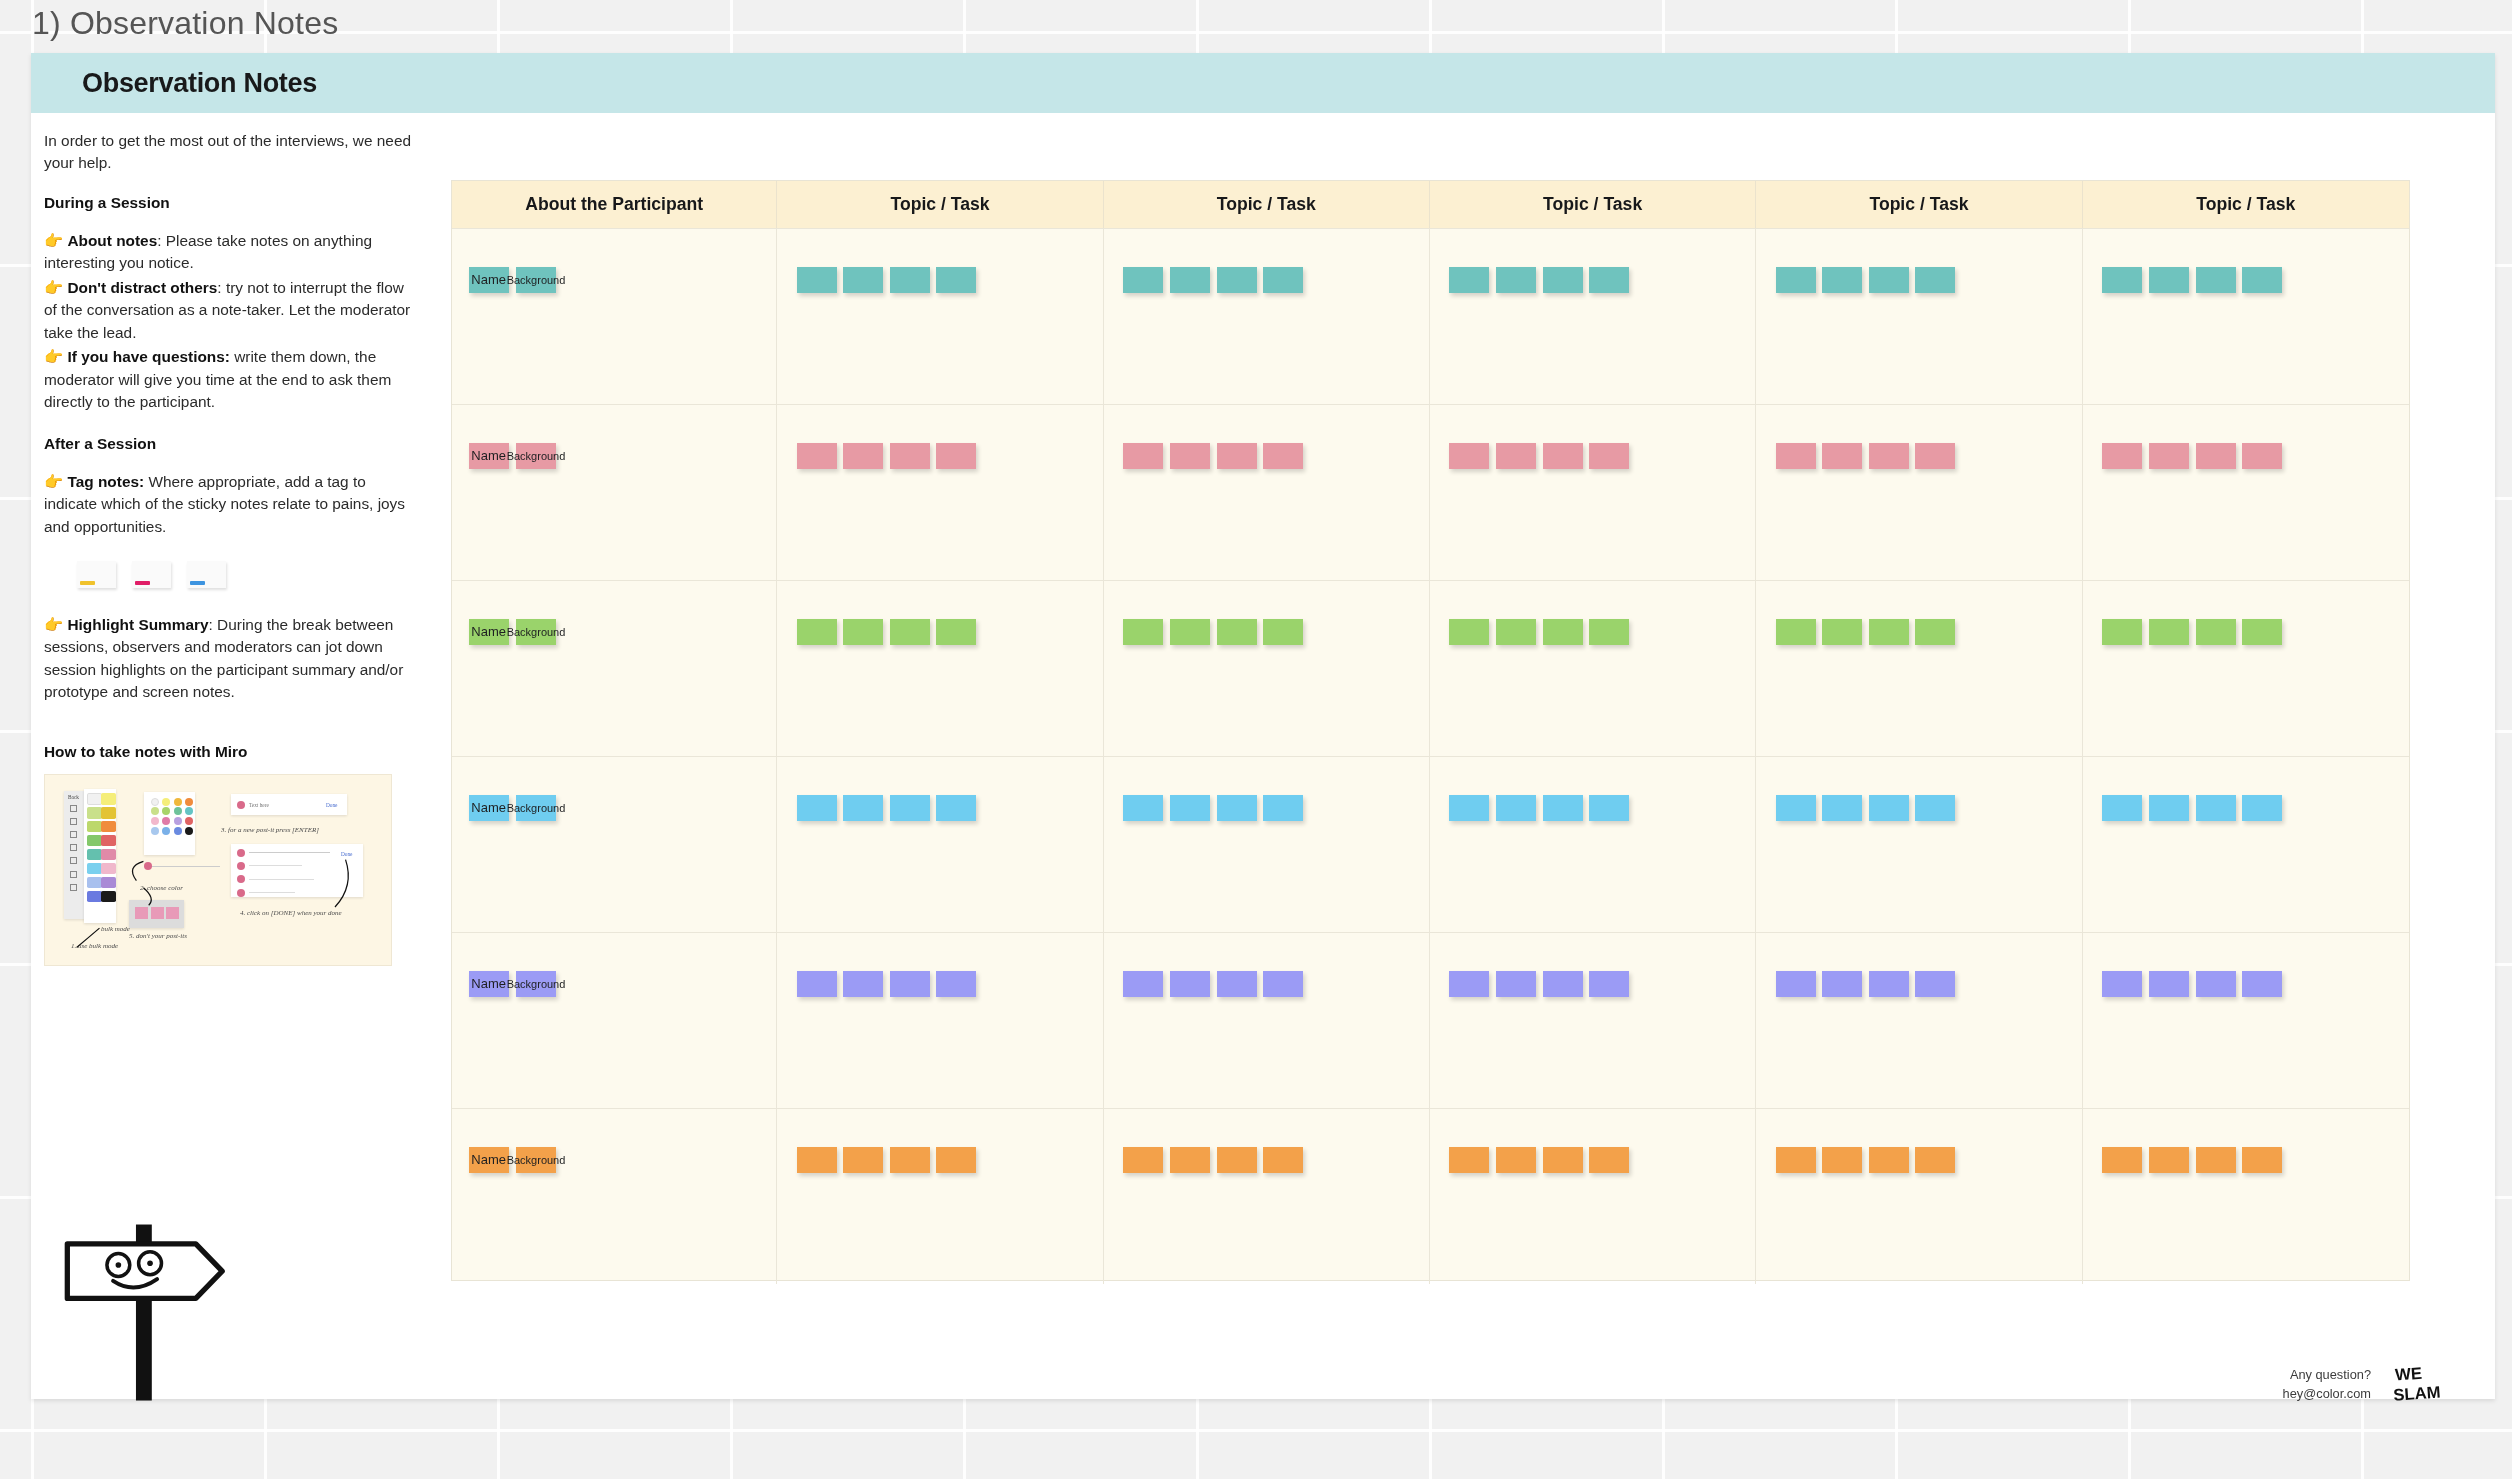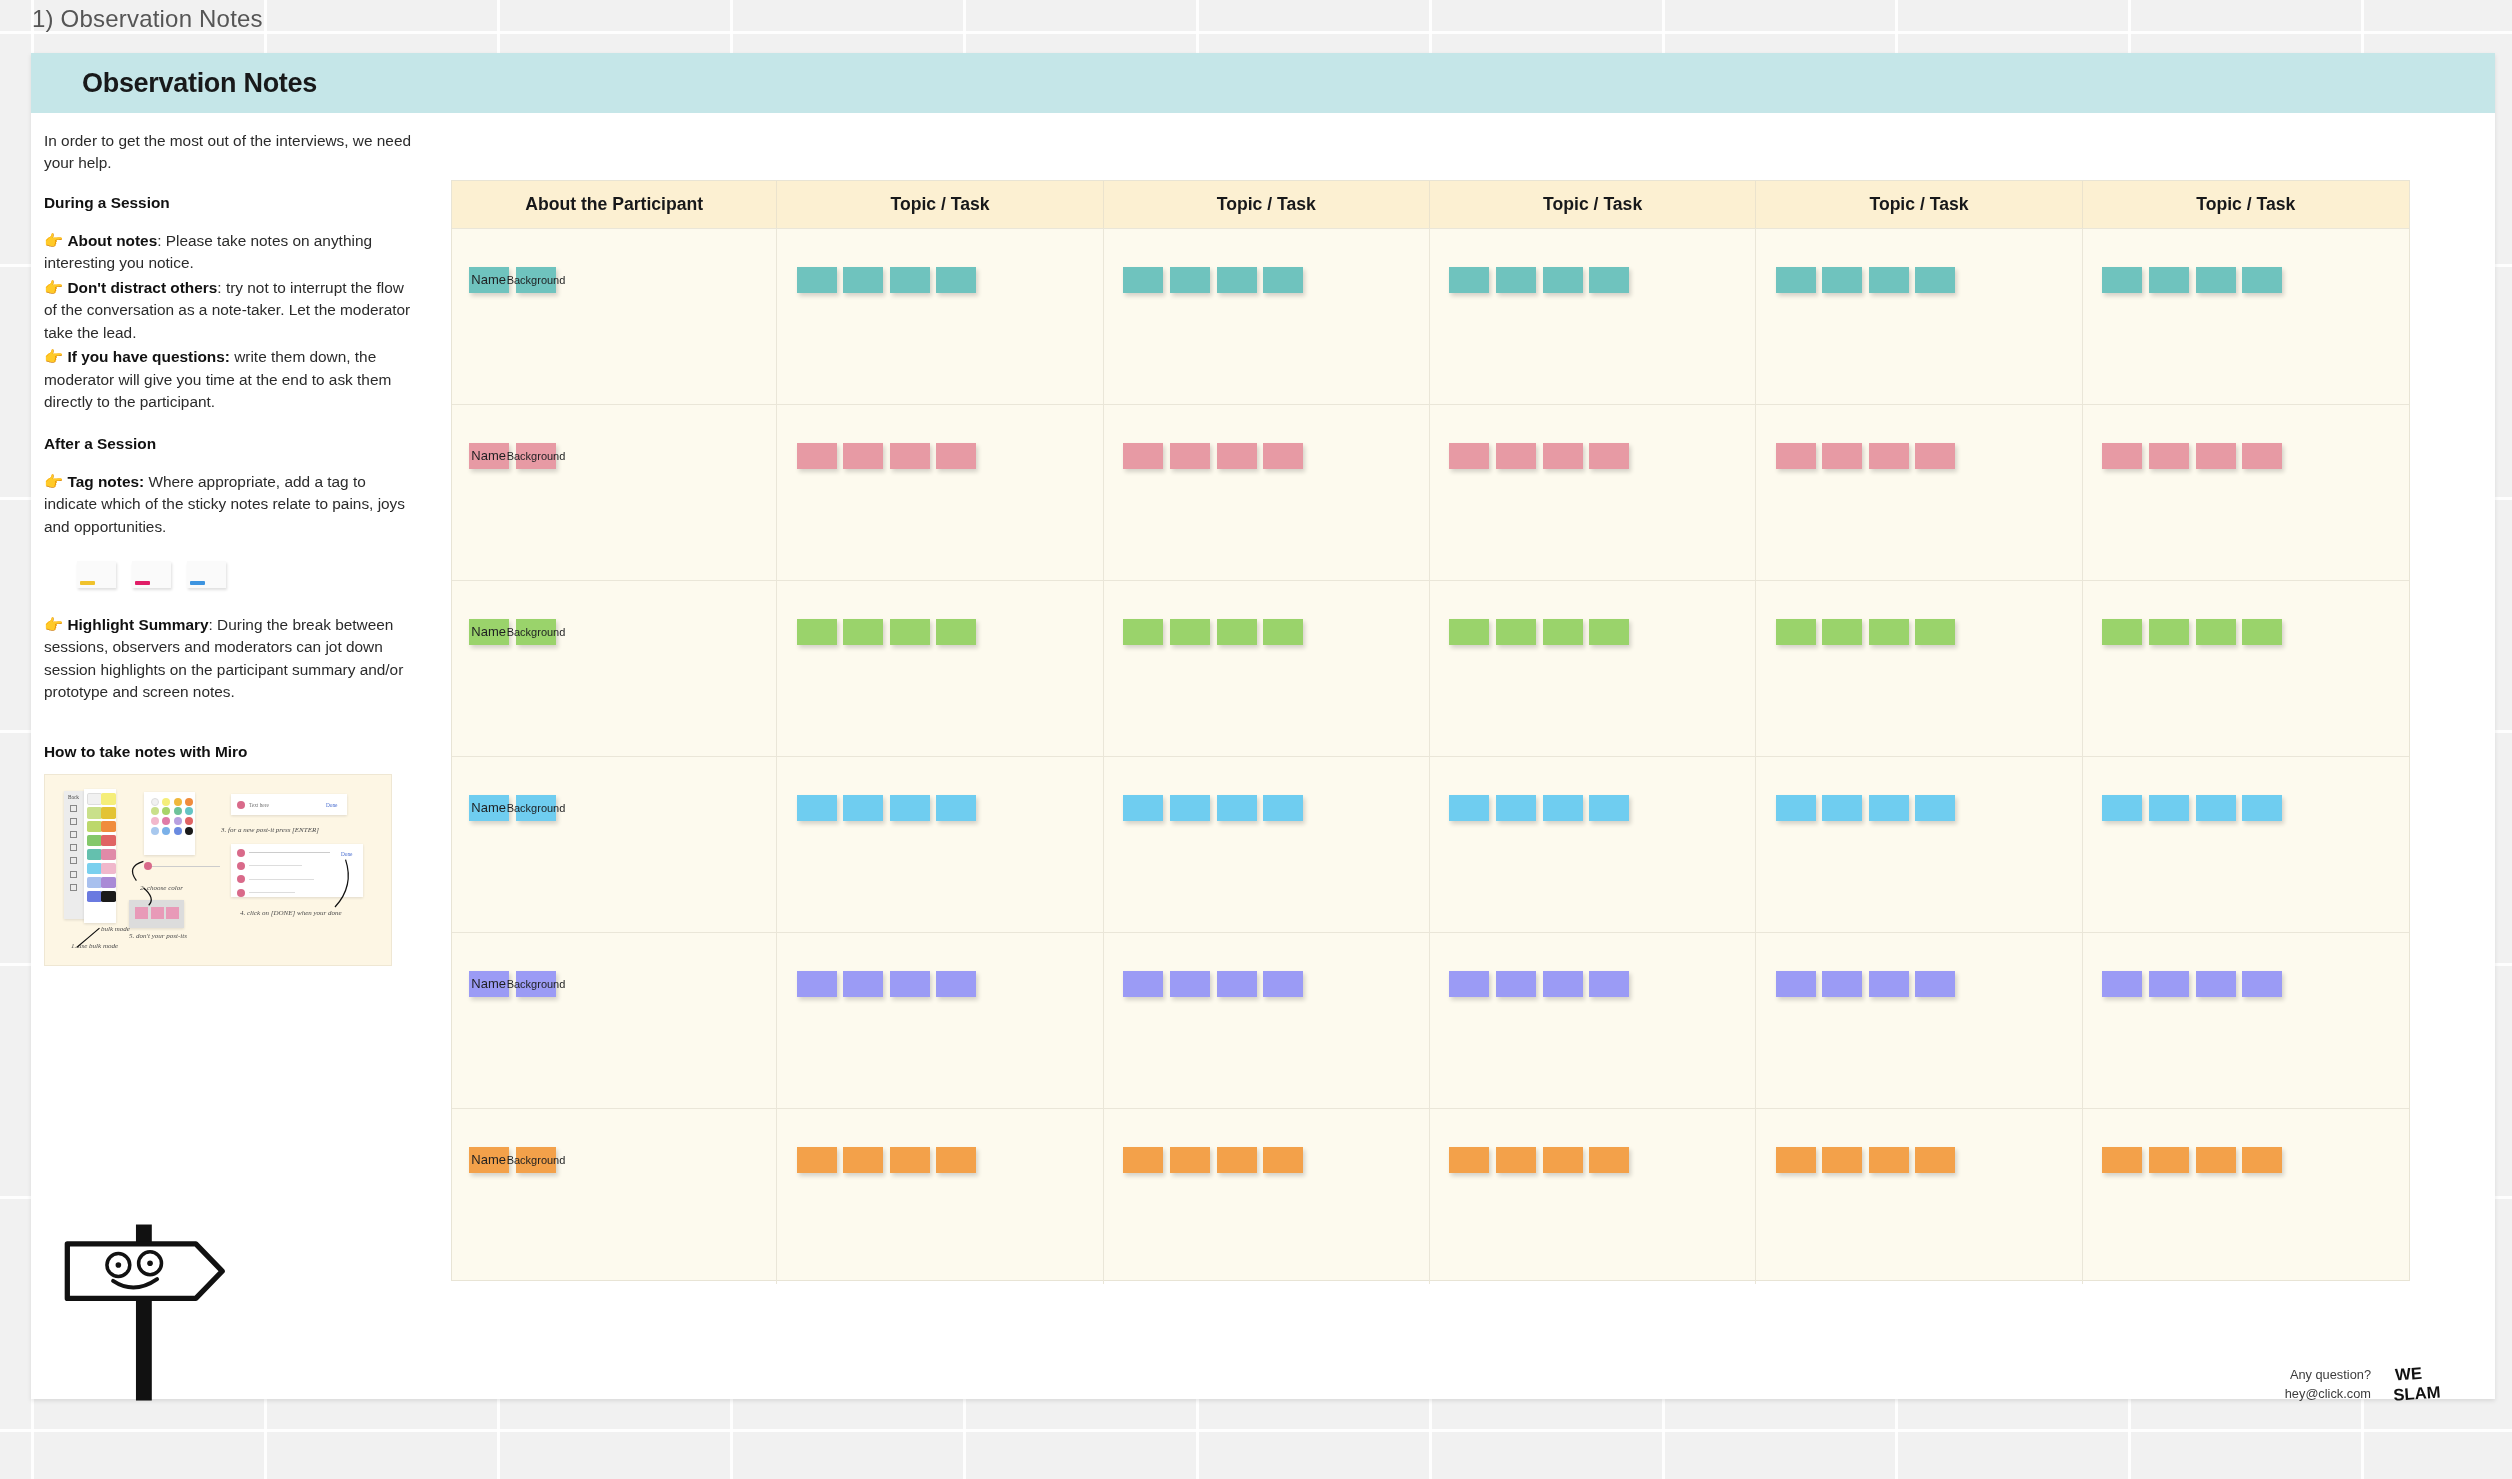--- a/index.html
+++ b/index.html
@@ -26,21 +26,21 @@
       linear-gradient(to bottom, rgba(255,255,255,.95) 0 2.6px, transparent 2.6px);
     background-size: 233px 233px;
     background-position: 31px 31px;
     pointer-events: none;
   }
 
   
   #board-label {
     position: absolute;
     left: 32px; top: 5.3px;
-    font-size: 24px;
+    font-size: 32px;
     color: #555;
     letter-spacing: 0.2px;
     white-space: nowrap;
   }
 
   
   #frame {
     position: absolute;
     left: 31px; top: 53px;
     width: 2464px; height: 1346px;
@@ -594,20 +594,20 @@
             <div class="sticky blank" style="background: rgb(243, 161, 74); left: 66px;"></div>
             <div class="sticky blank" style="background: rgb(243, 161, 74); left: 113px;"></div>
             <div class="sticky blank" style="background: rgb(243, 161, 74); left: 159px;"></div>
           </div>
         </div>
       </div>
   </div>
 
   <div id="footer-note">
     <div>Any question?</div>
-    <div>hey@click.com</div>
+    <div>hey@color.com</div>
   </div>
   <svg id="footer-logo" viewBox="0 0 74 52">
     <text x="4" y="21" font-family="'Liberation Sans', sans-serif" font-size="19" font-weight="700" fill="#111" transform="rotate(-4 4 21)">WE</text>
     <text x="2" y="44" font-family="'Liberation Sans', sans-serif" font-size="19" font-weight="700" fill="#111" transform="rotate(-4 2 44)">SLAM</text>
   </svg>
 </div>
 
 
 </body></html>

